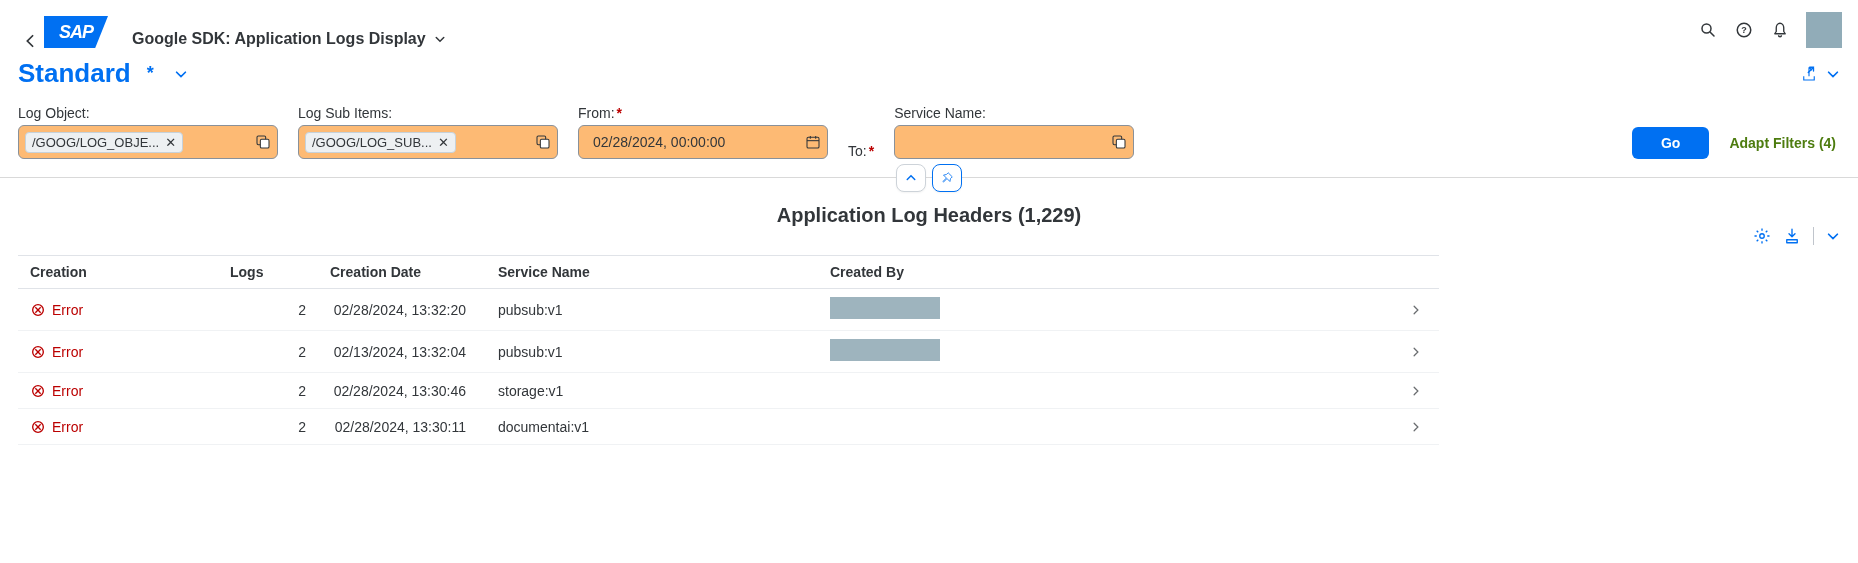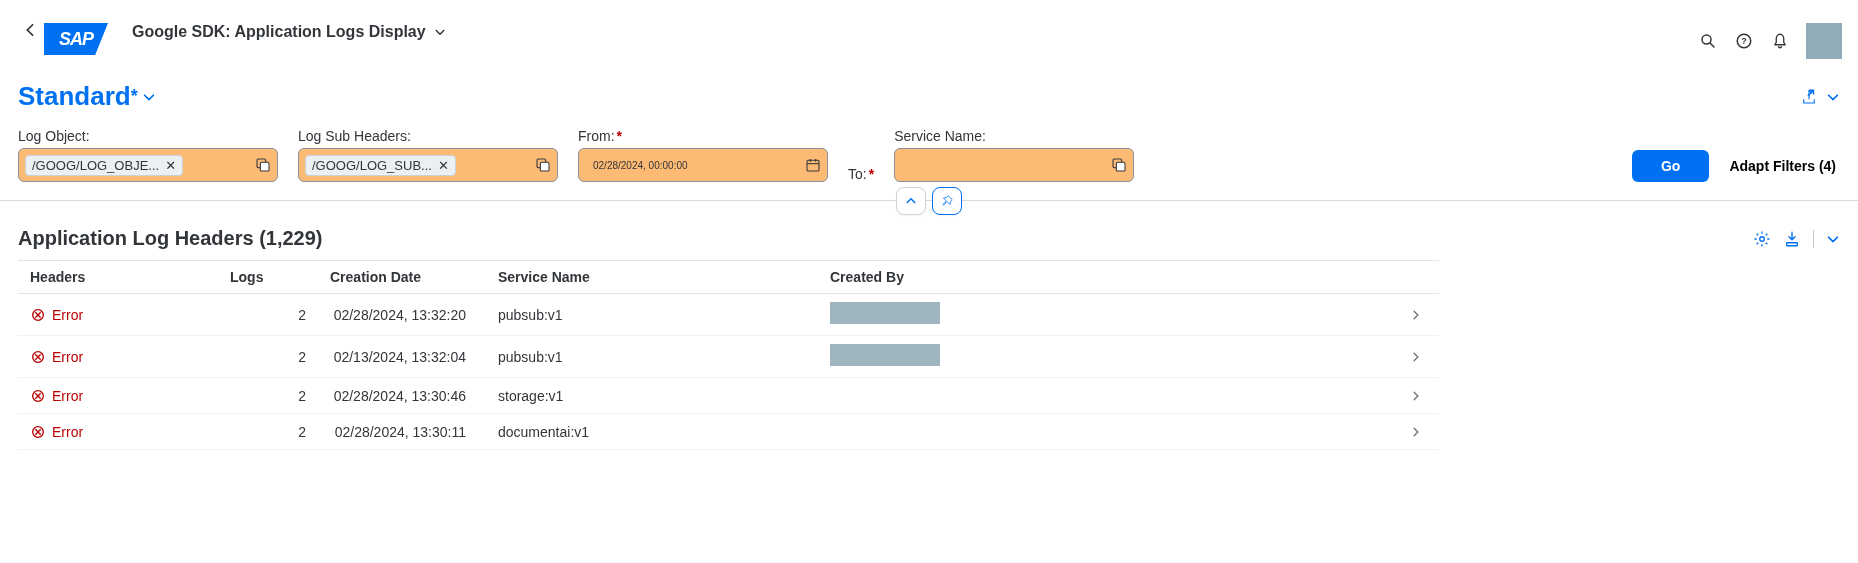--- a/index.html
+++ b/index.html
@@ -1,36 +1,36 @@
 <!DOCTYPE html>
 <html><head>
 <meta charset="utf-8">
 <style>
   * { box-sizing: border-box; margin: 0; padding: 0; }
   body { font-family: "72", Arial, Helvetica, sans-serif; font-size: 14px; color: #32363a; background: #fff; }
 
   
   .shell-header {
-    display: flex; align-items: flex-start; height: 48px; padding: 0 16px; margin-top: 23px;
+    display: flex; align-items: flex-end; height: 48px; padding: 0 16px;
   }
   .back-arrow { width: 28px; display:flex; align-items:center; justify-content:center; cursor:pointer; }
   .sap-logo {
     width: 64px; height: 32px; background:#0070f2; color:#fff; display:flex;
     align-items:center; justify-content:center; font-weight:900; font-style:italic;
     clip-path: polygon(0 0, 100% 0, 80% 100%, 0 100%);
     margin-right:24px; letter-spacing:-1px; font-size:18px;
   }
   .app-title { font-size:16px; font-weight:700; display:flex; align-items:center; gap:8px; }
   .shell-spacer { flex:1; }
   .shell-icon { width:36px; height:36px; display:flex; align-items:center; justify-content:center; cursor:pointer; border-radius:4px; }
   .avatar { width:36px; height:36px; background:#91acb8; margin-left:8px; }
 
   
   .page-header { padding: 10px 18px 6px 18px; display:flex; align-items:center; justify-content:space-between; }
-  .variant-title { color:#0070f2; font-size:26px; font-weight:900; display:flex; align-items:center; gap:4px; font-style: normal; }
+  .variant-title { color:#0070f2; font-size:26px; font-weight:900; display:flex; align-items:center; gap:20px; font-style: normal; }
   .variant-title .asterisk { color:#0070f2; font-weight:700; font-size:18px; margin-left:-4px; }
   .variant-chevron { color:#0070f2; display:inline-flex; }
   .share-actions { display:flex; align-items:center; gap:8px; color:#0070f2; }
 
   
   .filter-bar { padding: 10px 18px 18px 18px; display:flex; gap:20px; align-items:flex-end; flex-wrap:wrap; position:relative; border-bottom:1px solid #d9d9d9; }
   .filter-item { display:flex; flex-direction:column; gap:4px;justify-content:space-between; }
   .filter-label { font-size:14px; color:#32363a; }
   .required { color:#b00; font-weight:700; margin-left:2px; }
   .multi-input, .date-input, .text-input {
@@ -38,42 +38,42 @@
     display:flex; align-items:center; padding:0 6px; gap:6px;
   }
   .w260 { width:260px; } .w250 { width:250px; } .w240 { width:240px; }
   .token {
     background:#edf0f2; border:1px solid #c6d1d9; border-radius:4px; padding:2px 6px;
     font-size:13px; display:flex; align-items:center; gap:6px; max-width:170px;
     white-space:nowrap; overflow:hidden; text-overflow:ellipsis;
   }
   .token-x { cursor:pointer; font-size:13px; }
   .vh-icon { margin-left:auto; cursor:pointer; }
-  .date-text { padding-left:8px; font-size:10px; flex:1; }
+  .date-text { padding-left:8px; font-size:14px; flex:1; }
   .go-btn {
     background:#0070f2; color:#fff; border:none; border-radius:6px; height:32px;
     padding:0 29px; font-weight:600; font-size:14px; cursor:pointer;
   }
-  .adapt-link { color:#000000; font-weight:600; cursor:pointer; padding:0 4px; }
+  .adapt-link { color:#4d7c0f; font-weight:600; cursor:pointer; padding:0 4px; }
   .filter-actions { display:flex; align-items:center; gap:16px; margin-left:auto; }
 
   .collapse-pin {
     position:absolute; left:50%; transform:translateX(-50%); bottom:-15px;
     display:flex; gap:6px;
   }
   .chip-btn {
     width:30px; height:28px; background:#fff; border:1px solid #cdd3d9; border-radius:8px;
     display:flex; align-items:center; justify-content:center; cursor:pointer;
     box-shadow:0 1px 2px rgba(0,0,0,0.05);
   }
   .chip-btn.pinned { border-color:#0070f2; color:#0070f2; }
 
   
   .table-wrap { padding: 22px 18px 0 18px; }
-  .table-header { display:flex; align-items:center; padding:4px 0 10px 0; }
+  .table-header { display:flex; align-items:center; padding:4px 0 10px 0;flex-direction:column; }
   .table-title { font-size:20px; font-weight:700; }
   .table-actions { margin-left:auto; display:flex; align-items:center; gap:12px; color:#0070f2; }
   .divider { width:1px; height:18px; background:#c0c5cc; }
   table.log-table { width:78%; border-collapse:collapse; }
   table.log-table th {
     text-align:left; font-weight:600; font-size:14px; padding:8px 12px;
     border-top:1px solid #e0e3e8; border-bottom:1px solid #e0e3e8; background:#fff;
   }
   th.col-items, td.col-items { text-align:right; }
   th.col-date, td.col-date { text-align:right; }
@@ -163,21 +163,21 @@
       <span class="vh-icon">
         <svg width="16" height="16" viewBox="0 0 24 24">
             <rect x="3" y="3" width="13" height="13" rx="2" stroke="#32363a" stroke-width="1.6" fill="none"></rect>
             <rect x="8" y="8" width="13" height="13" rx="2" stroke="#32363a" stroke-width="1.6" fill="#fff"></rect>
           </svg>
       </span>
     </div>
   </div>
 
   <div class="filter-item">
-    <span class="filter-label">Log Sub Headers:</span>
+    <span class="filter-label">Log Sub Items:</span>
     <div class="multi-input w260">
       <span class="token">
         <span>/GOOG/LOG_SUB...</span>
         <span class="token-x">✕</span>
       </span>
       <span class="vh-icon">
         <svg width="16" height="16" viewBox="0 0 24 24">
             <rect x="3" y="3" width="13" height="13" rx="2" stroke="#32363a" stroke-width="1.6" fill="none"></rect>
             <rect x="8" y="8" width="13" height="13" rx="2" stroke="#32363a" stroke-width="1.6" fill="#fff"></rect>
           </svg>
@@ -256,21 +256,21 @@
         <svg width="14" height="14" viewBox="0 0 16 16">
             <path d="M3 6 L8 11 L13 6" stroke="#0070f2" stroke-width="2" fill="none" stroke-linecap="round"></path>
           </svg>
       </span>
     </div>
   </div>
 
   <table class="log-table">
     <thead>
       <tr>
-        <th style="width:200px">Headers</th>
+        <th style="width:200px">Creation</th>
         <th class="col-items" style="width:100px">Logs</th>
         <th class="col-date" style="width:160px">Creation Date</th>
         <th style="width:340px; padding-left:20px;">Service Name</th>
         <th>Created By</th>
         <th style="width:40px"></th>
       </tr>
     </thead>
     <tbody id="table-body">
         <tr>
           <td>

